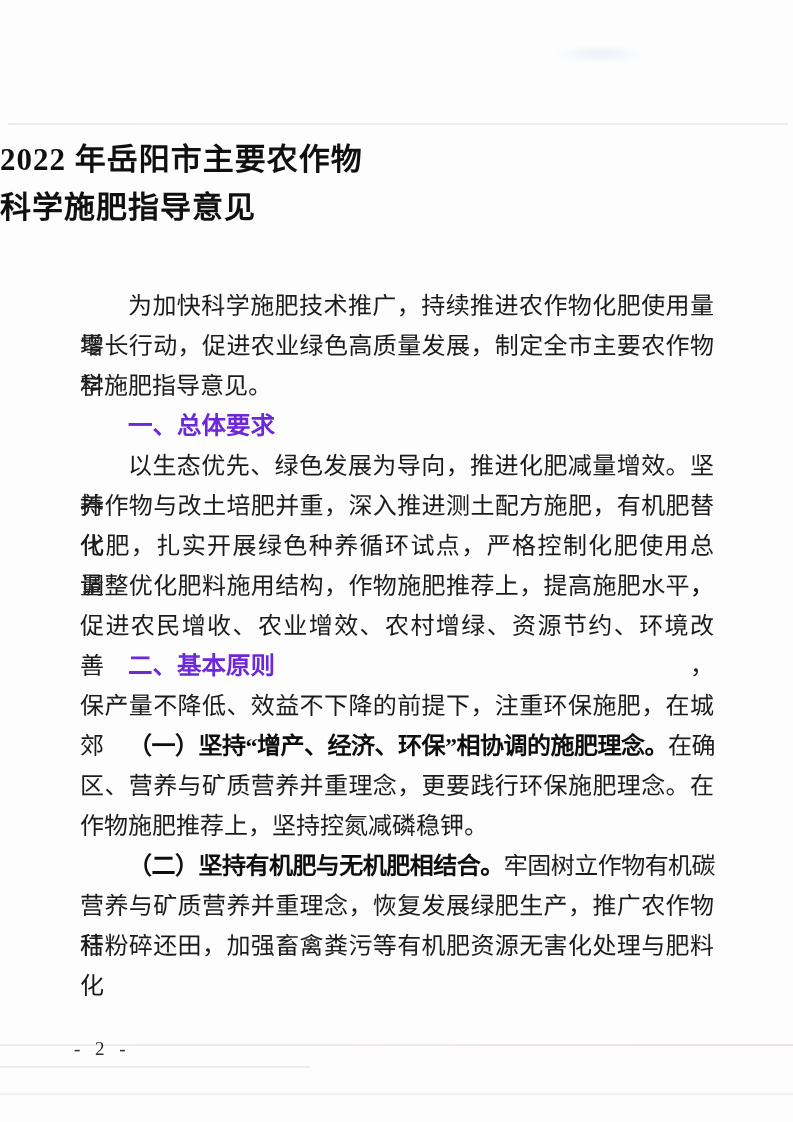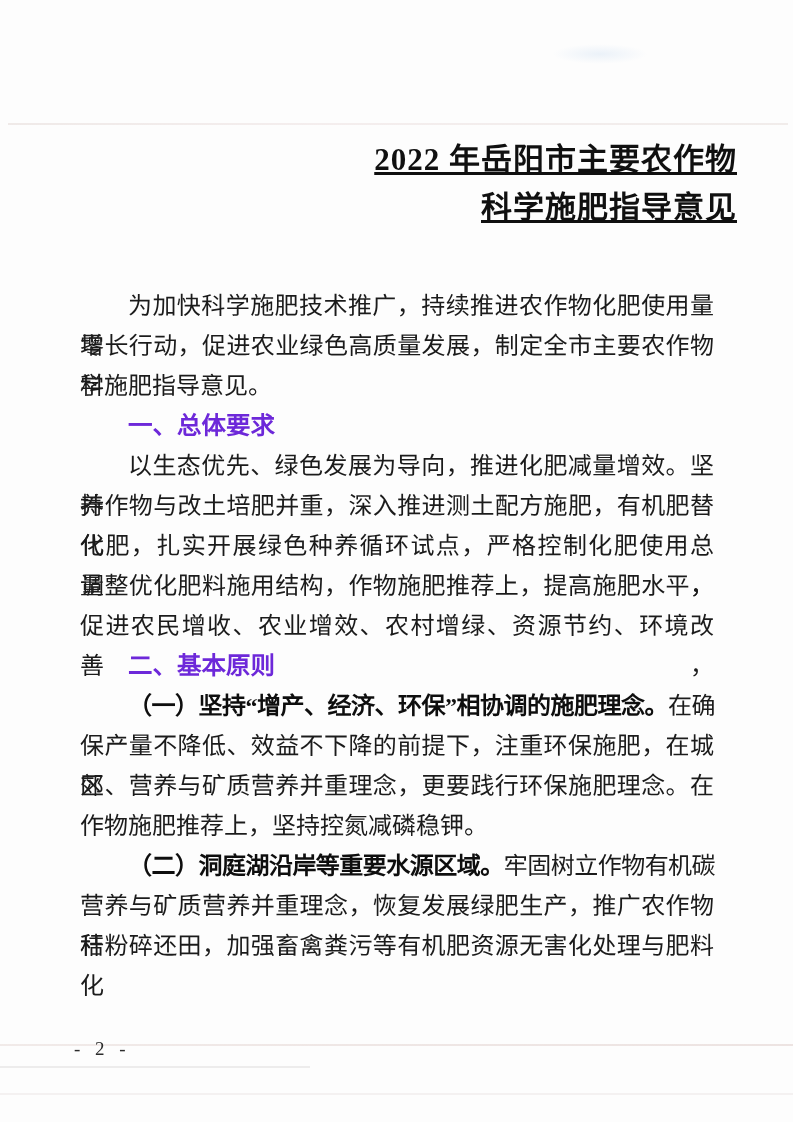--- a/index.html
+++ b/index.html
@@ -21,27 +21,26 @@
   .a-top-line    { left: 8px;  top: 123px;  width: 780px; height: 2px; background: linear-gradient(90deg,#ece5e3,#f2eaea 40%,#eee8e6); opacity:.8; }
   .a-blue-smudge { left: 552px; top: 44px;  width: 96px;  height: 20px; background: radial-gradient(ellipse at center,#dce8f5 0%,rgba(220,232,245,0) 70%); opacity:.55; }
   .a-bot-line1   { left: 0px;  top: 1044px; width: 793px; height: 2px; background: linear-gradient(90deg,#efe7e5,#ece2e0 55%,#eadfdd); opacity:.85; }
   .a-bot-line2   { left: 0px;  top: 1066px; width: 310px; height: 2px; background: #e9e7e7; opacity:.8; }
   .a-bot-line3   { left: 0px;  top: 1093px; width: 793px; height: 2px; background: #f1eeee; opacity:.8; }
 
   .title-block {
     position: absolute;
     left: 0; top: 136px;
     width: 737px;
-    text-align: right;
+    text-align: left;
     font-weight: 700;
     font-size: 31px;
     line-height: 48px;
     color: #101010;
     letter-spacing: 1px;
-    text-decoration: underline;
   }
   .body-block {
     position: absolute;
     left: 80px; top: 262px;
     width: 634px;
     font-size: 24px;
     line-height: 40px;
     color: #1b1b1b;
     margin-top: 24px;
   }
@@ -92,24 +91,24 @@
     <div class="line justify indent">为加快科学施肥技术推广，持续推进农作物化肥使用量零</div>
     <div class="line justify">增长行动，促进农业绿色高质量发展，制定全市主要农作物科</div>
     <div class="line">学施肥指导意见。</div>
     <div class="line heading indent">一、总体要求</div>
     <div class="line justify indent">以生态优先、绿色发展为导向，推进化肥减量增效。坚持</div>
     <div class="line justify">养作物与改土培肥并重，深入推进测土配方施肥，有机肥替代</div>
     <div class="line justify">化肥，扎实开展绿色种养循环试点，严格控制化肥使用总量，</div>
     <div class="line justify">调整优化肥料施用结构，作物施肥推荐上，提高施肥水平，</div>
     <div class="line justify">促进农民增收、农业增效、农村增绿、资源节约、环境改善，</div>
     <div class="line heading indent">二、基本原则</div>
+    <div class="line justify">保产量不降低、效益不下降的前提下，注重环保施肥，在城郊</div>
     <div class="line justify indent tight"><span class="b">（一）坚持“增产、经济、环保”相协调的施肥理念。</span><span>在确</span></div>
-    <div class="line justify">保产量不降低、效益不下降的前提下，注重环保施肥，在城郊</div>
     <div class="line justify">区、营养与矿质营养并重理念，更要践行环保施肥理念。在</div>
     <div class="line">作物施肥推荐上，坚持控氮减磷稳钾。</div>
-    <div class="line justify indent tight"><span class="b">（二）洞庭湖沿岸等重要水源区域。</span><span>牢固树立作物有机碳</span></div>
+    <div class="line justify indent tight"><span class="b">（二）坚持有机肥与无机肥相结合。</span><span>牢固树立作物有机碳</span></div>
     <div class="line justify">营养与矿质营养并重理念，恢复发展绿肥生产，推广农作物秸</div>
     <div class="line justify">秆粉碎还田，加强畜禽粪污等有机肥资源无害化处理与肥料化</div>
   </div>
 
   <div class="page-number">- 2 -</div>
 
 </div>
 
 </body></html>

